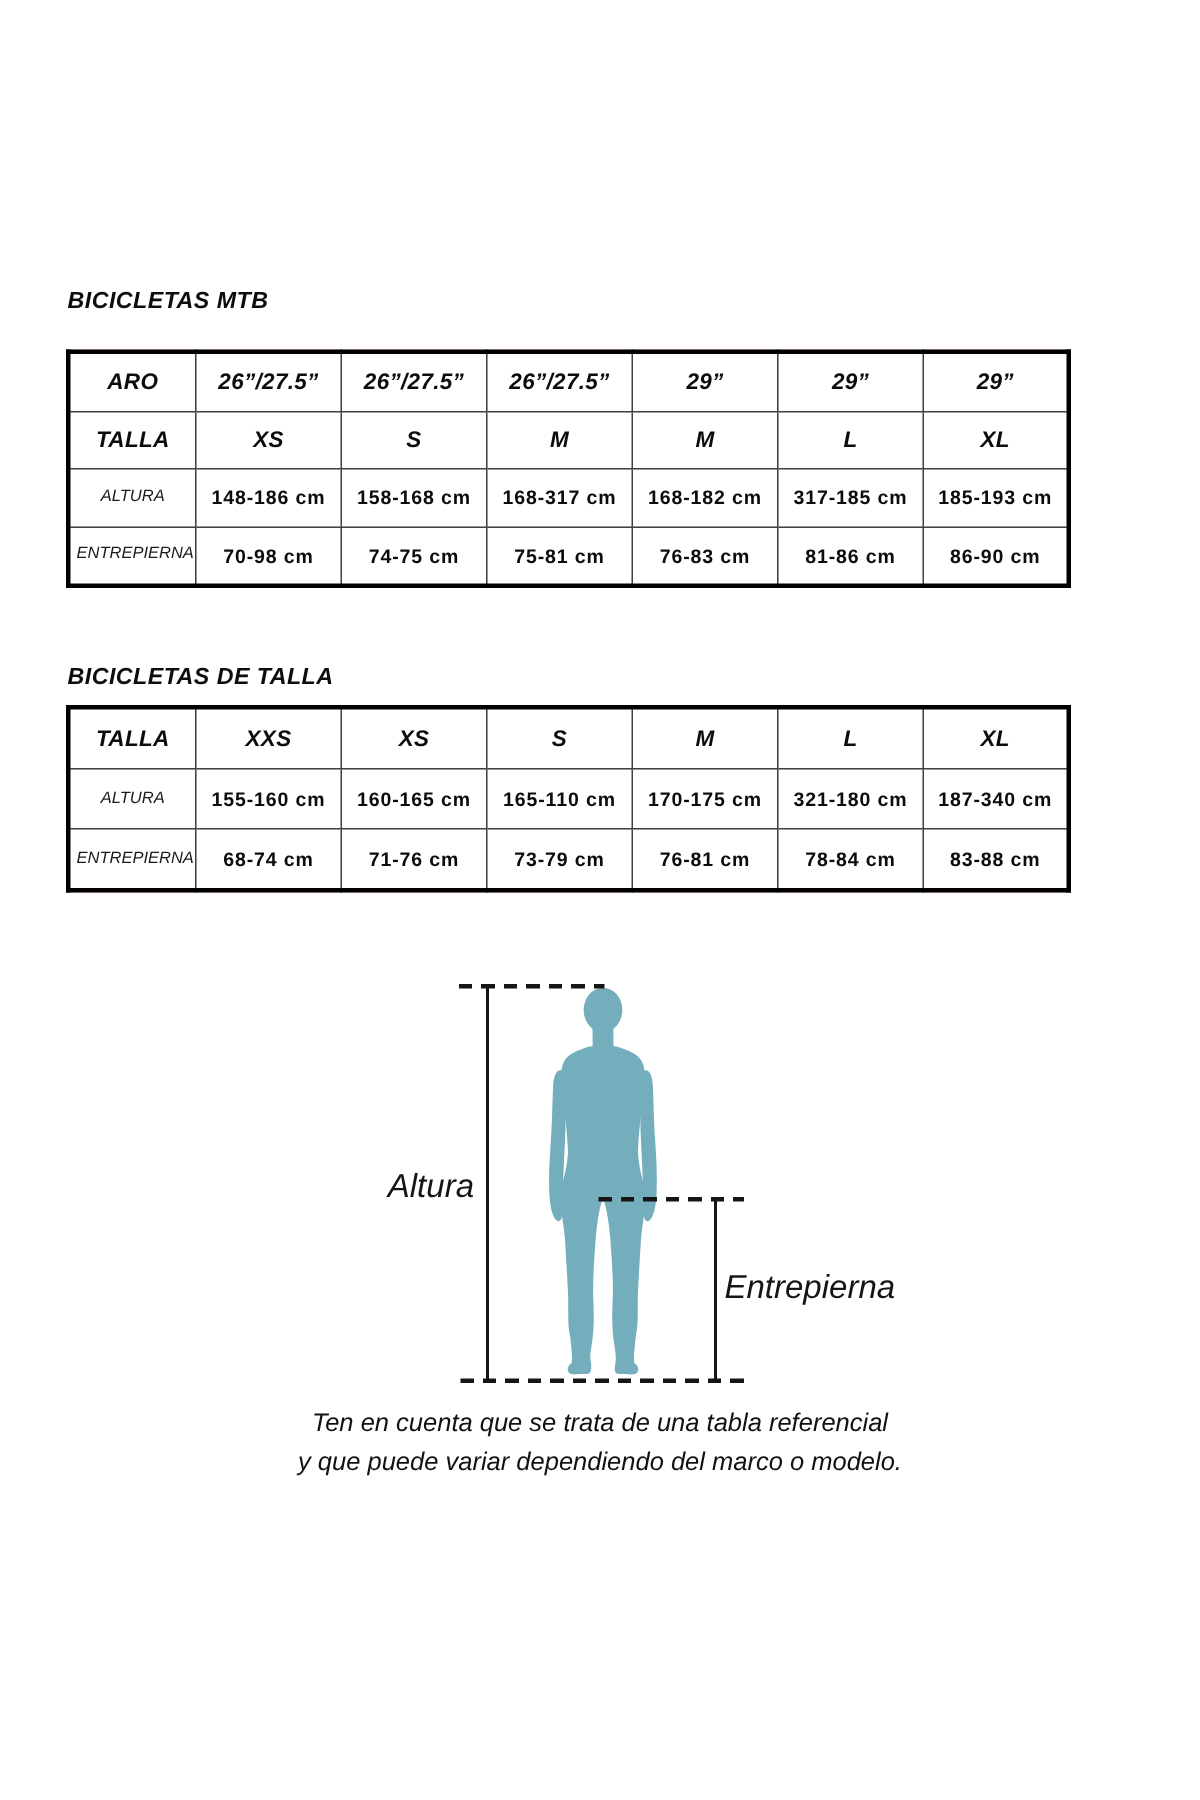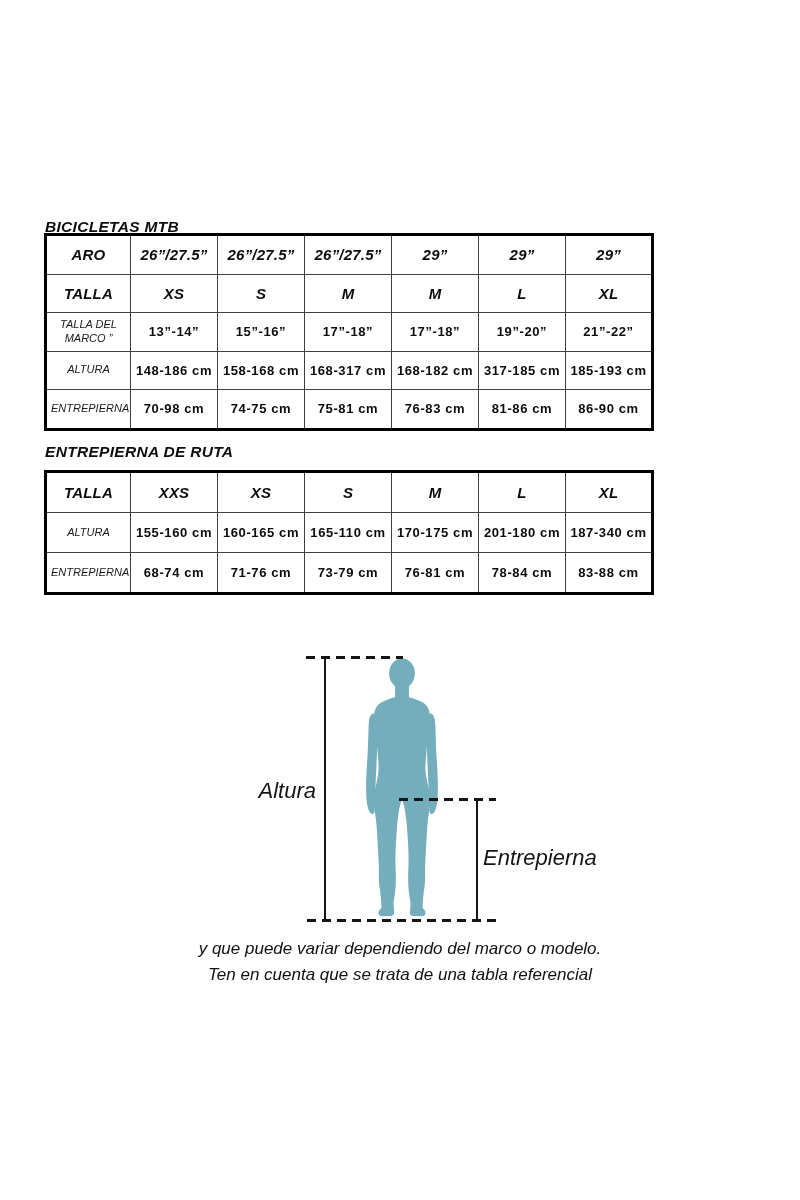--- a/index.html
+++ b/index.html
@@ -1,24 +1,24 @@
 <!DOCTYPE html>
 <html><head>
 <meta charset="utf-8">
 <style>
   html,body{margin:0;padding:0;background:#fff;}
   .canvas{position:relative;width:800px;height:1200px;background:#fff;overflow:hidden;
           font-family:"Liberation Sans",sans-serif;color:#111;}
 
   .section-title{position:absolute;left:45px;font-style:italic;font-weight:800;
                  font-size:15.5px;letter-spacing:.3px;color:#0d0d0d;}
-  #mtb-title{top:218px;}
+  #mtb-title{top:192px;}
   #ruta-title{top:443px;}
 
-  table.size-table{position:absolute;left:44px;width:610px;border-collapse:collapse;
+  table.size-table{position:absolute;left:44px;width:670px;border-collapse:collapse;
                    table-layout:fixed;border:3px solid #000;background:#fca5a5;}
   #mtb-table{top:233px;}
   #ruta-table{top:470px;}
   .size-table td,.size-table th{border:1px solid #404040;text-align:center;
                    vertical-align:middle;padding:0 4px;background:#fff;}
   #mtb-table td,#mtb-table th{height:37.5px;}
   #ruta-table td,#ruta-table th{height:39px;}
   col.c-label{width:85px;}
 
   .hdr{font-style:italic;font-weight:800;font-size:15px;letter-spacing:.2px;color:#0c0c0c;}
@@ -74,50 +74,41 @@
     <tr>
       <th class="hdr">TALLA</th>
       <td class="hdr">XS</td>
       <td class="hdr">S</td>
       <td class="hdr">M</td>
       <td class="hdr">M</td>
       <td class="hdr">L</td>
       <td class="hdr">XL</td>
     </tr>
     <tr>
-      <th class="lbl">TALLA DEL MARCO ”</th>
-      <td class="val">13”-14”</td>
-      <td class="val">15”-16”</td>
-      <td class="val">17”-18”</td>
-      <td class="val">17”-18”</td>
-      <td class="val">19”-20”</td>
-      <td class="val">21”-22”</td>
-    </tr>
-    <tr>
       <th class="lbl">ALTURA</th>
       <td class="val">148-186 cm</td>
       <td class="val">158-168 cm</td>
       <td class="val">168-317 cm</td>
       <td class="val">168-182 cm</td>
       <td class="val">317-185 cm</td>
       <td class="val">185-193 cm</td>
     </tr>
     <tr>
       <th class="lbl">ENTREPIERNA</th>
       <td class="val">70-98 cm</td>
       <td class="val">74-75 cm</td>
       <td class="val">75-81 cm</td>
       <td class="val">76-83 cm</td>
       <td class="val">81-86 cm</td>
       <td class="val">86-90 cm</td>
     </tr>
   </tbody>
     </table>
 
-  <div class="section-title" id="ruta-title">ENTREPIERNA DE RUTA</div>
+  <div class="section-title" id="ruta-title">BICICLETAS DE TALLA</div>
 
   <table class="size-table" id="ruta-table">
     <colgroup>
         <col class="c-label">
         <col>
         <col>
         <col>
         <col>
         <col>
         <col>
@@ -131,21 +122,21 @@
       <td class="hdr">M</td>
       <td class="hdr">L</td>
       <td class="hdr">XL</td>
     </tr>
     <tr>
       <th class="lbl">ALTURA</th>
       <td class="val">155-160 cm</td>
       <td class="val">160-165 cm</td>
       <td class="val">165-110 cm</td>
       <td class="val">170-175 cm</td>
-      <td class="val">201-180 cm</td>
+      <td class="val">321-180 cm</td>
       <td class="val">187-340 cm</td>
     </tr>
     <tr>
       <th class="lbl">ENTREPIERNA</th>
       <td class="val">68-74 cm</td>
       <td class="val">71-76 cm</td>
       <td class="val">73-79 cm</td>
       <td class="val">76-81 cm</td>
       <td class="val">78-84 cm</td>
       <td class="val">83-88 cm</td>
@@ -215,17 +206,17 @@
   <div class="dash" id="dash-top"></div>
   <div class="dash" id="dash-crotch"></div>
   <div class="dash" id="dash-bottom"></div>
   <div class="vline" id="vline-altura"></div>
   <div class="vline" id="vline-entrepierna"></div>
 
   <div class="measure-label" id="altura-label">Altura</div>
   <div class="measure-label" id="entrepierna-label">Entrepierna</div>
 
   <div class="footer">
+    <div>Ten en cuenta que se trata de una tabla referencial</div>
     <div>y que puede variar dependiendo del marco o modelo.</div>
-    <div>Ten en cuenta que se trata de una tabla referencial</div>
   </div>
 
 </div>
 
 </body></html>

